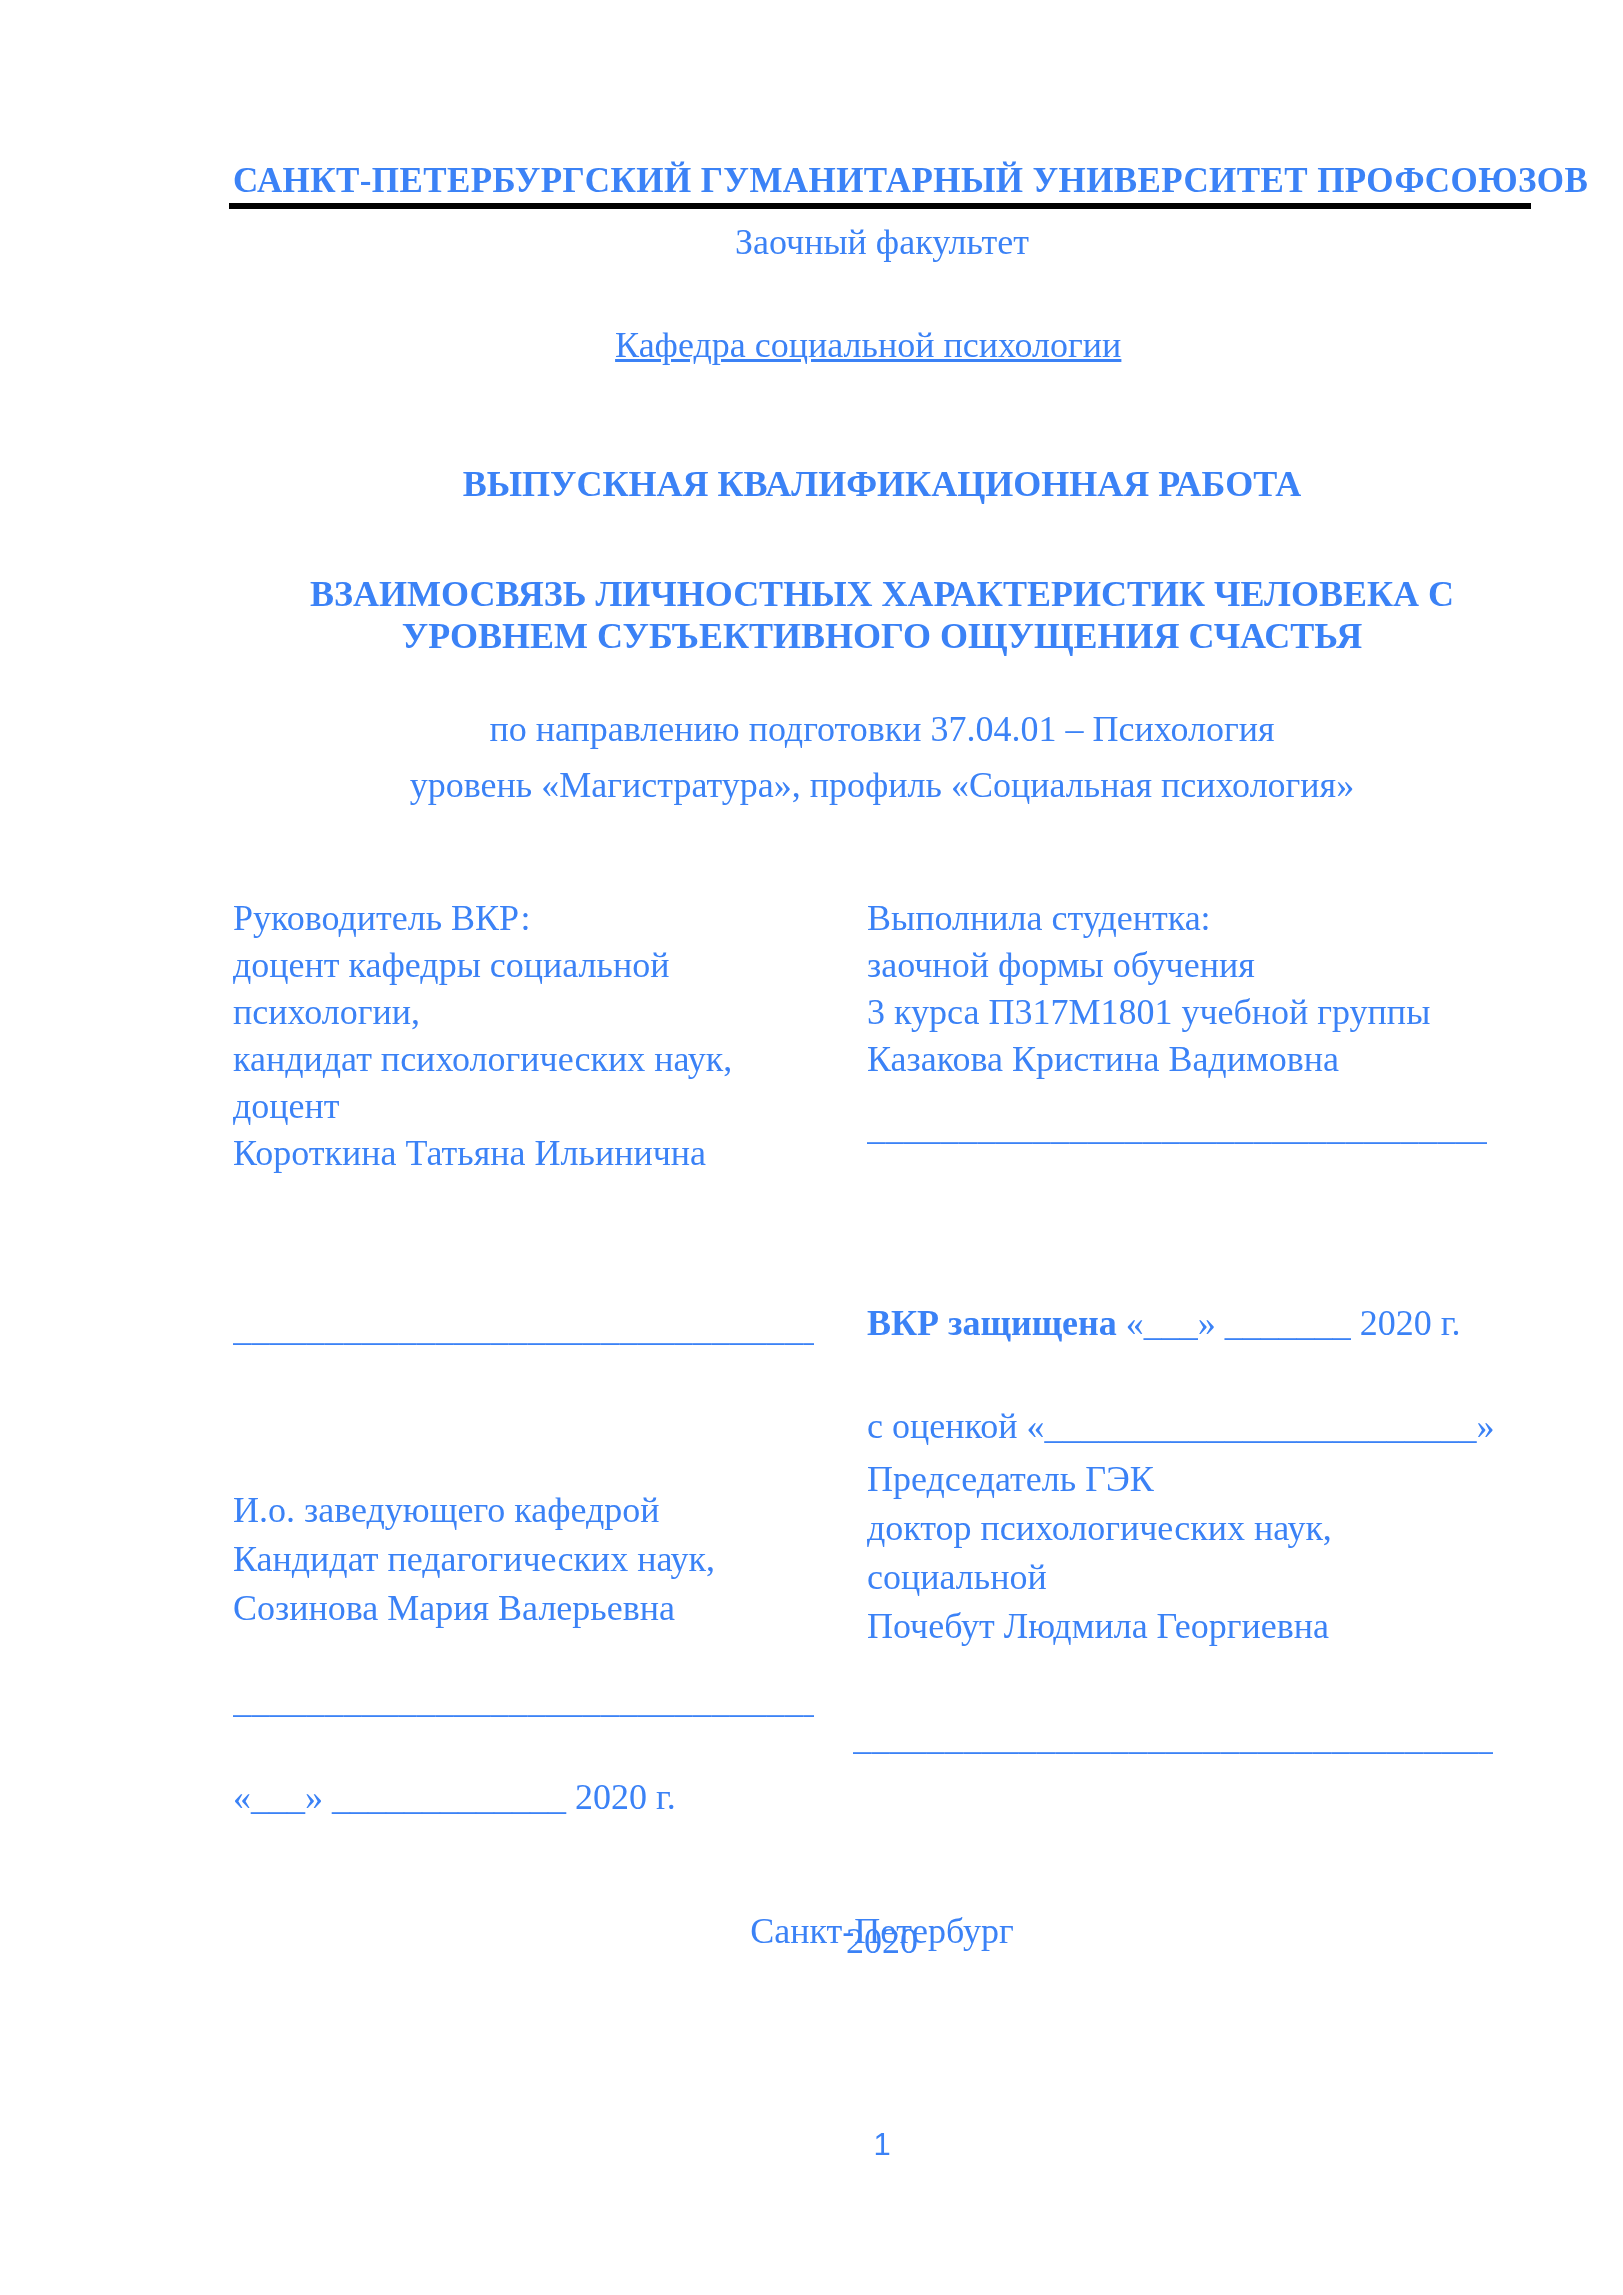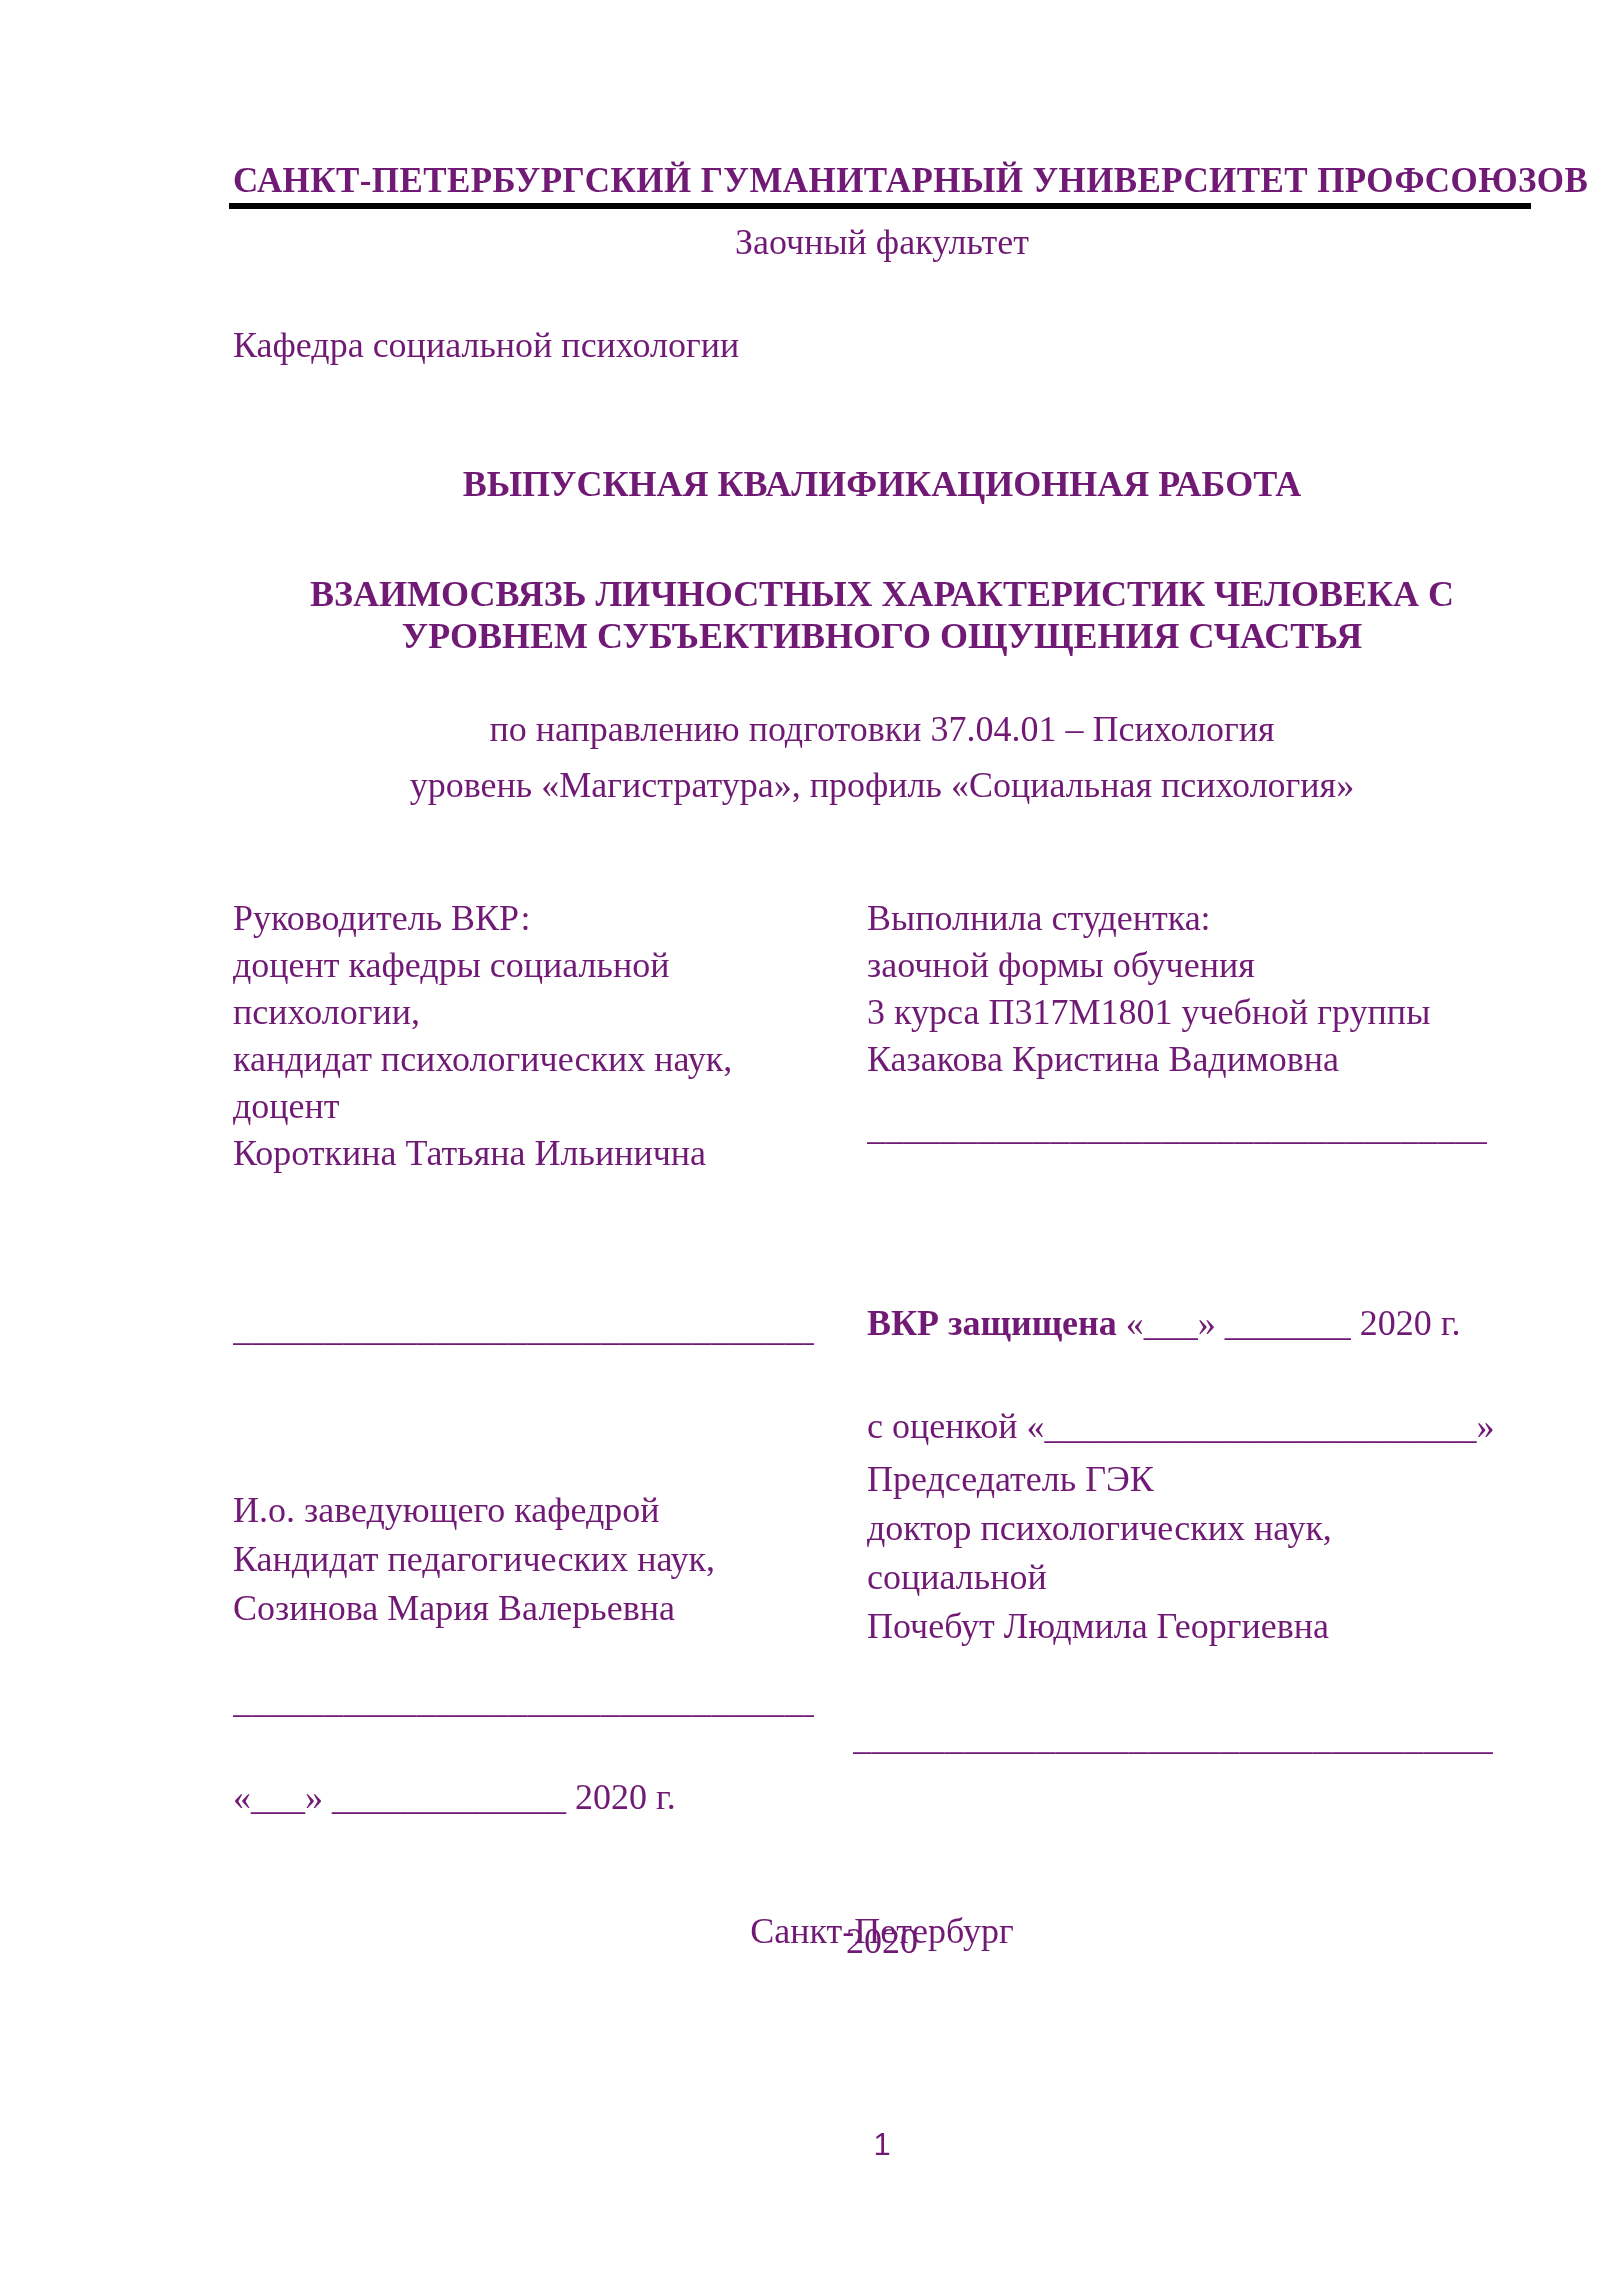--- a/index.html
+++ b/index.html
@@ -7,43 +7,44 @@
     padding: 0;
     background: #888;
   }
   .page {
     position: relative;
     width: 1623px;
     height: 2295px;
     margin: 0 auto;
     background: #ffffff;
     font-family: "Liberation Serif", "DejaVu Serif", serif;
-    color: #701a75;
+    color: #3b82f6;
     font-size: 36px;
     overflow: hidden;
   }
   .abs { position: absolute; }
   .center {
     left: 233px;
     width: 1298px;
     text-align: center;
     white-space: nowrap;
   }
   .b { font-weight: bold; }
   .nowrap { white-space: nowrap; }
   .rule {
     left: 229px;
     width: 1302px;
     height: 6.3px;
     background: #000000;
   }
   .dept {
-    text-align: left;
+    text-align: center;
     padding-right: 27.5px;
     box-sizing: border-box;
+    text-decoration: underline;
   }
   .col { line-height: 47px; }
   .col63 { line-height: 49px; }
   .sig {
     white-space: nowrap;
     overflow: hidden;
     line-height: 47px;
     letter-spacing: 0.4px;
   }
   .hdr {

